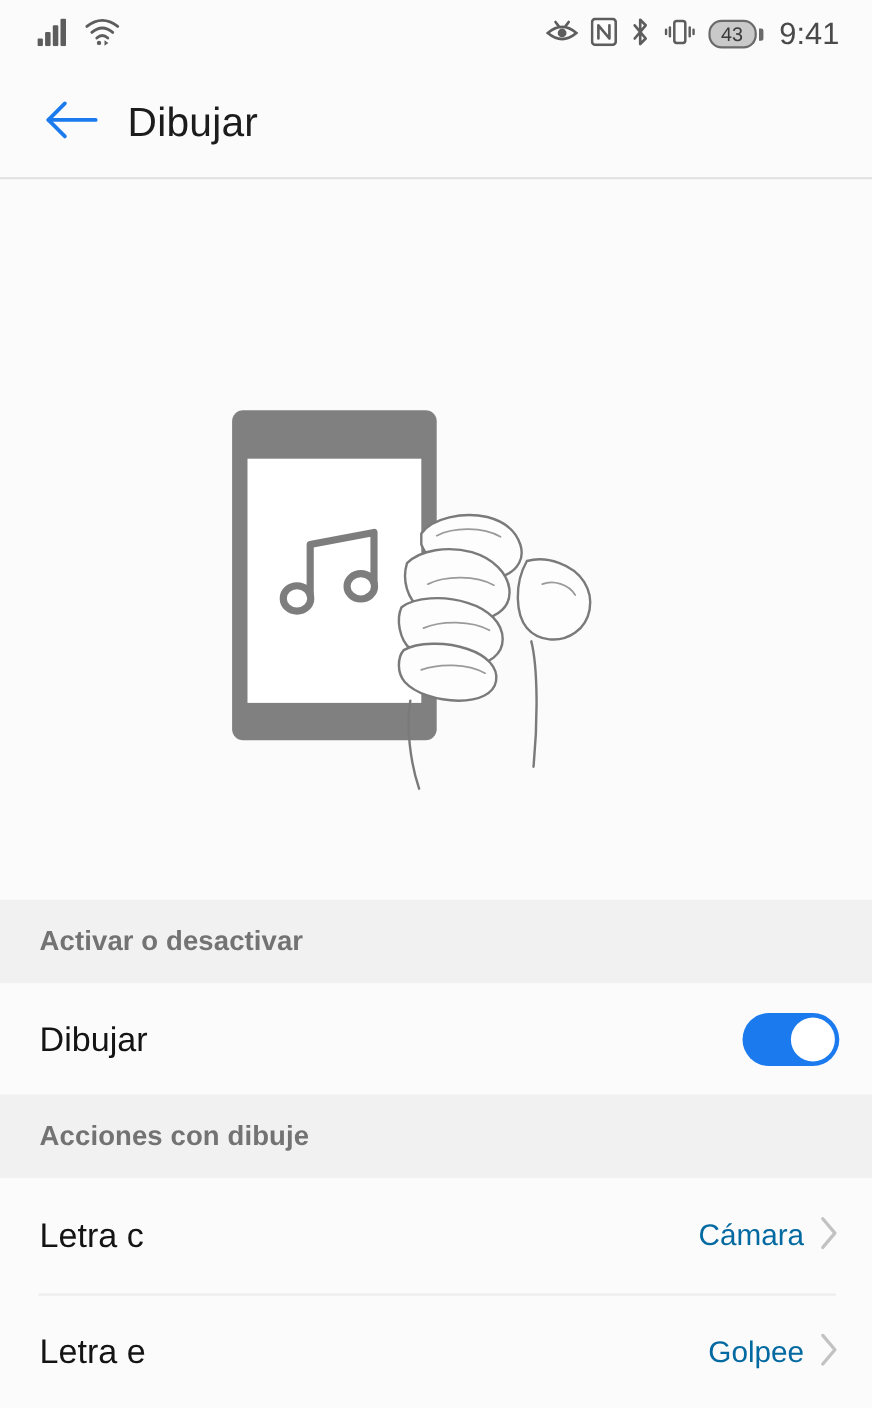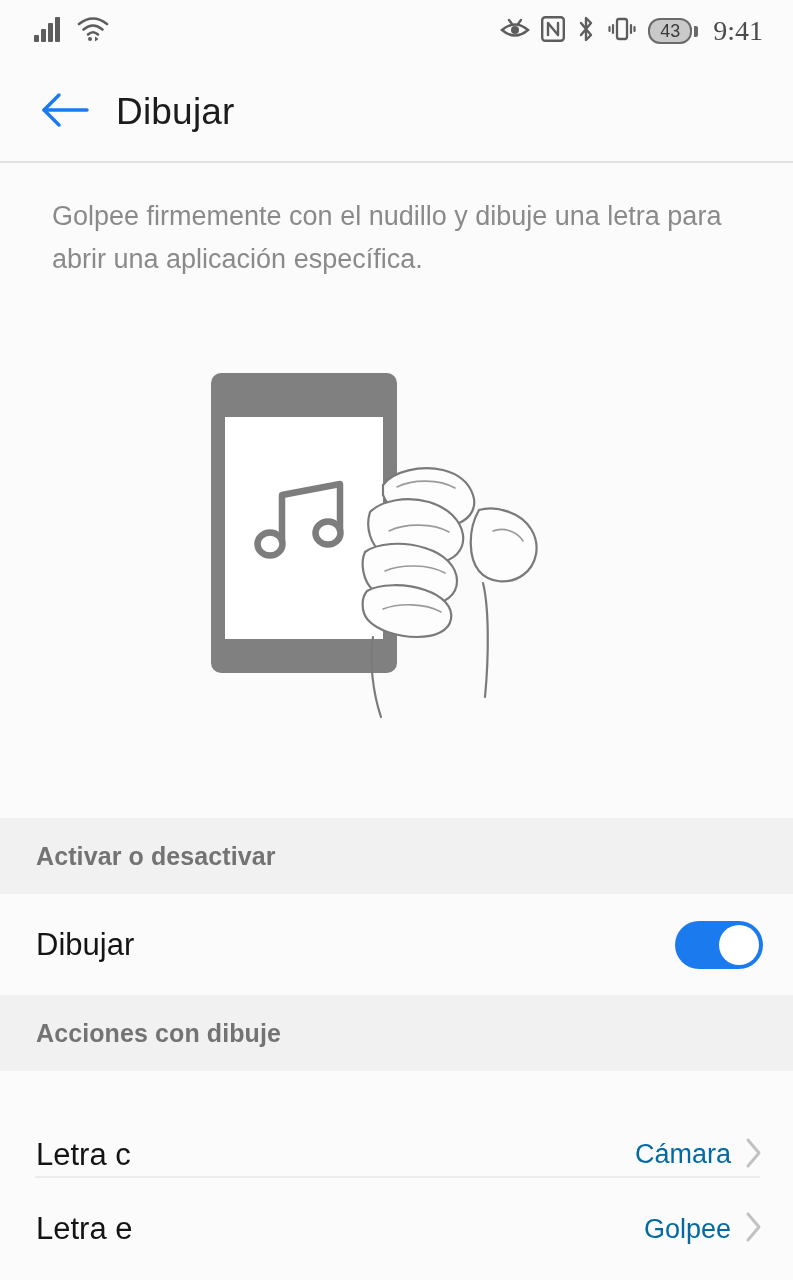--- a/index.html
+++ b/index.html
@@ -26,21 +26,21 @@
   }
   .sb-left { display: flex; align-items: center; gap: 13px; }
   .sb-right {
     margin-left: auto;
     display: flex; align-items: center; gap: 11px;
   }
   .sb-icon { display: block; color: #5d5d5d; }
   .sb-time {
     font-size: 28px; color: #4a4a4a;
     letter-spacing: 0px; margin-left: 4px;
-    font-family: Liberation Serif, serif;
+    font-family: Liberation Sans, sans-serif;
   }
   .batt {
     position: relative;
     display: flex; align-items: center;
   }
   .batt-body {
     width: 44px; height: 26px;
     border: 2.5px solid #6a6a6a; border-radius: 12px;
     background: #c9c9c9;
     display: flex; align-items: center; justify-content: center;
@@ -116,21 +116,21 @@
     font-size: 31px; color: #141414;
   }
   .row-right {
     margin-left: auto;
     display: flex; align-items: center; gap: 14px;
   }
   .row-value {
     font-size: 27px; color: #0369a1;
   }
   #row-toggle  { top: 894px;  height: 101px; }
-  #row-letra-c { top: 1102px; height: 105px; }
+  #row-letra-c { top: 1071px; height: 105px; }
   #row-letra-e { top: 1178px; height: 102px; border-radius: 16px; }
 
   .divider {
     position: absolute; left: 35px; width: 725px;
     height: 2px; background: #ececec;
   }
   #div-0 { top: 1176px; }
 
   
   .toggle {
@@ -216,21 +216,20 @@
       <span>
         <svg width="52" height="40" viewBox="0 0 52 40">
           <path d="M48 20 L5 20" stroke="#1a7aee" stroke-width="3.4" stroke-linecap="round"></path>
           <path d="M20 5 L5 20 L20 35" stroke="#1a7aee" stroke-width="3.4" fill="none" stroke-linecap="round" stroke-linejoin="round"></path>
         </svg>
       </span>
     </div>
     <div class="page-title">Dibujar</div>
   </div>
 
-  <div class="desc">Golpee firmemente con el nudillo y dibuje una letra para abrir una aplicación específica.</div>
 
   <div class="illus">
     <svg width="400" height="390" viewBox="0 0 400 390">
 
       <rect x="14" y="18" width="186" height="300" rx="10" fill="#808080"></rect>
 
       <rect x="28" y="62" width="158" height="222" fill="#ffffff"></rect>
 
       <g stroke="#7d7d7d" stroke-width="6.5" fill="none" stroke-linejoin="round">
         <path d="M85 187 L85 140 L143 129 L143 176"></path>

